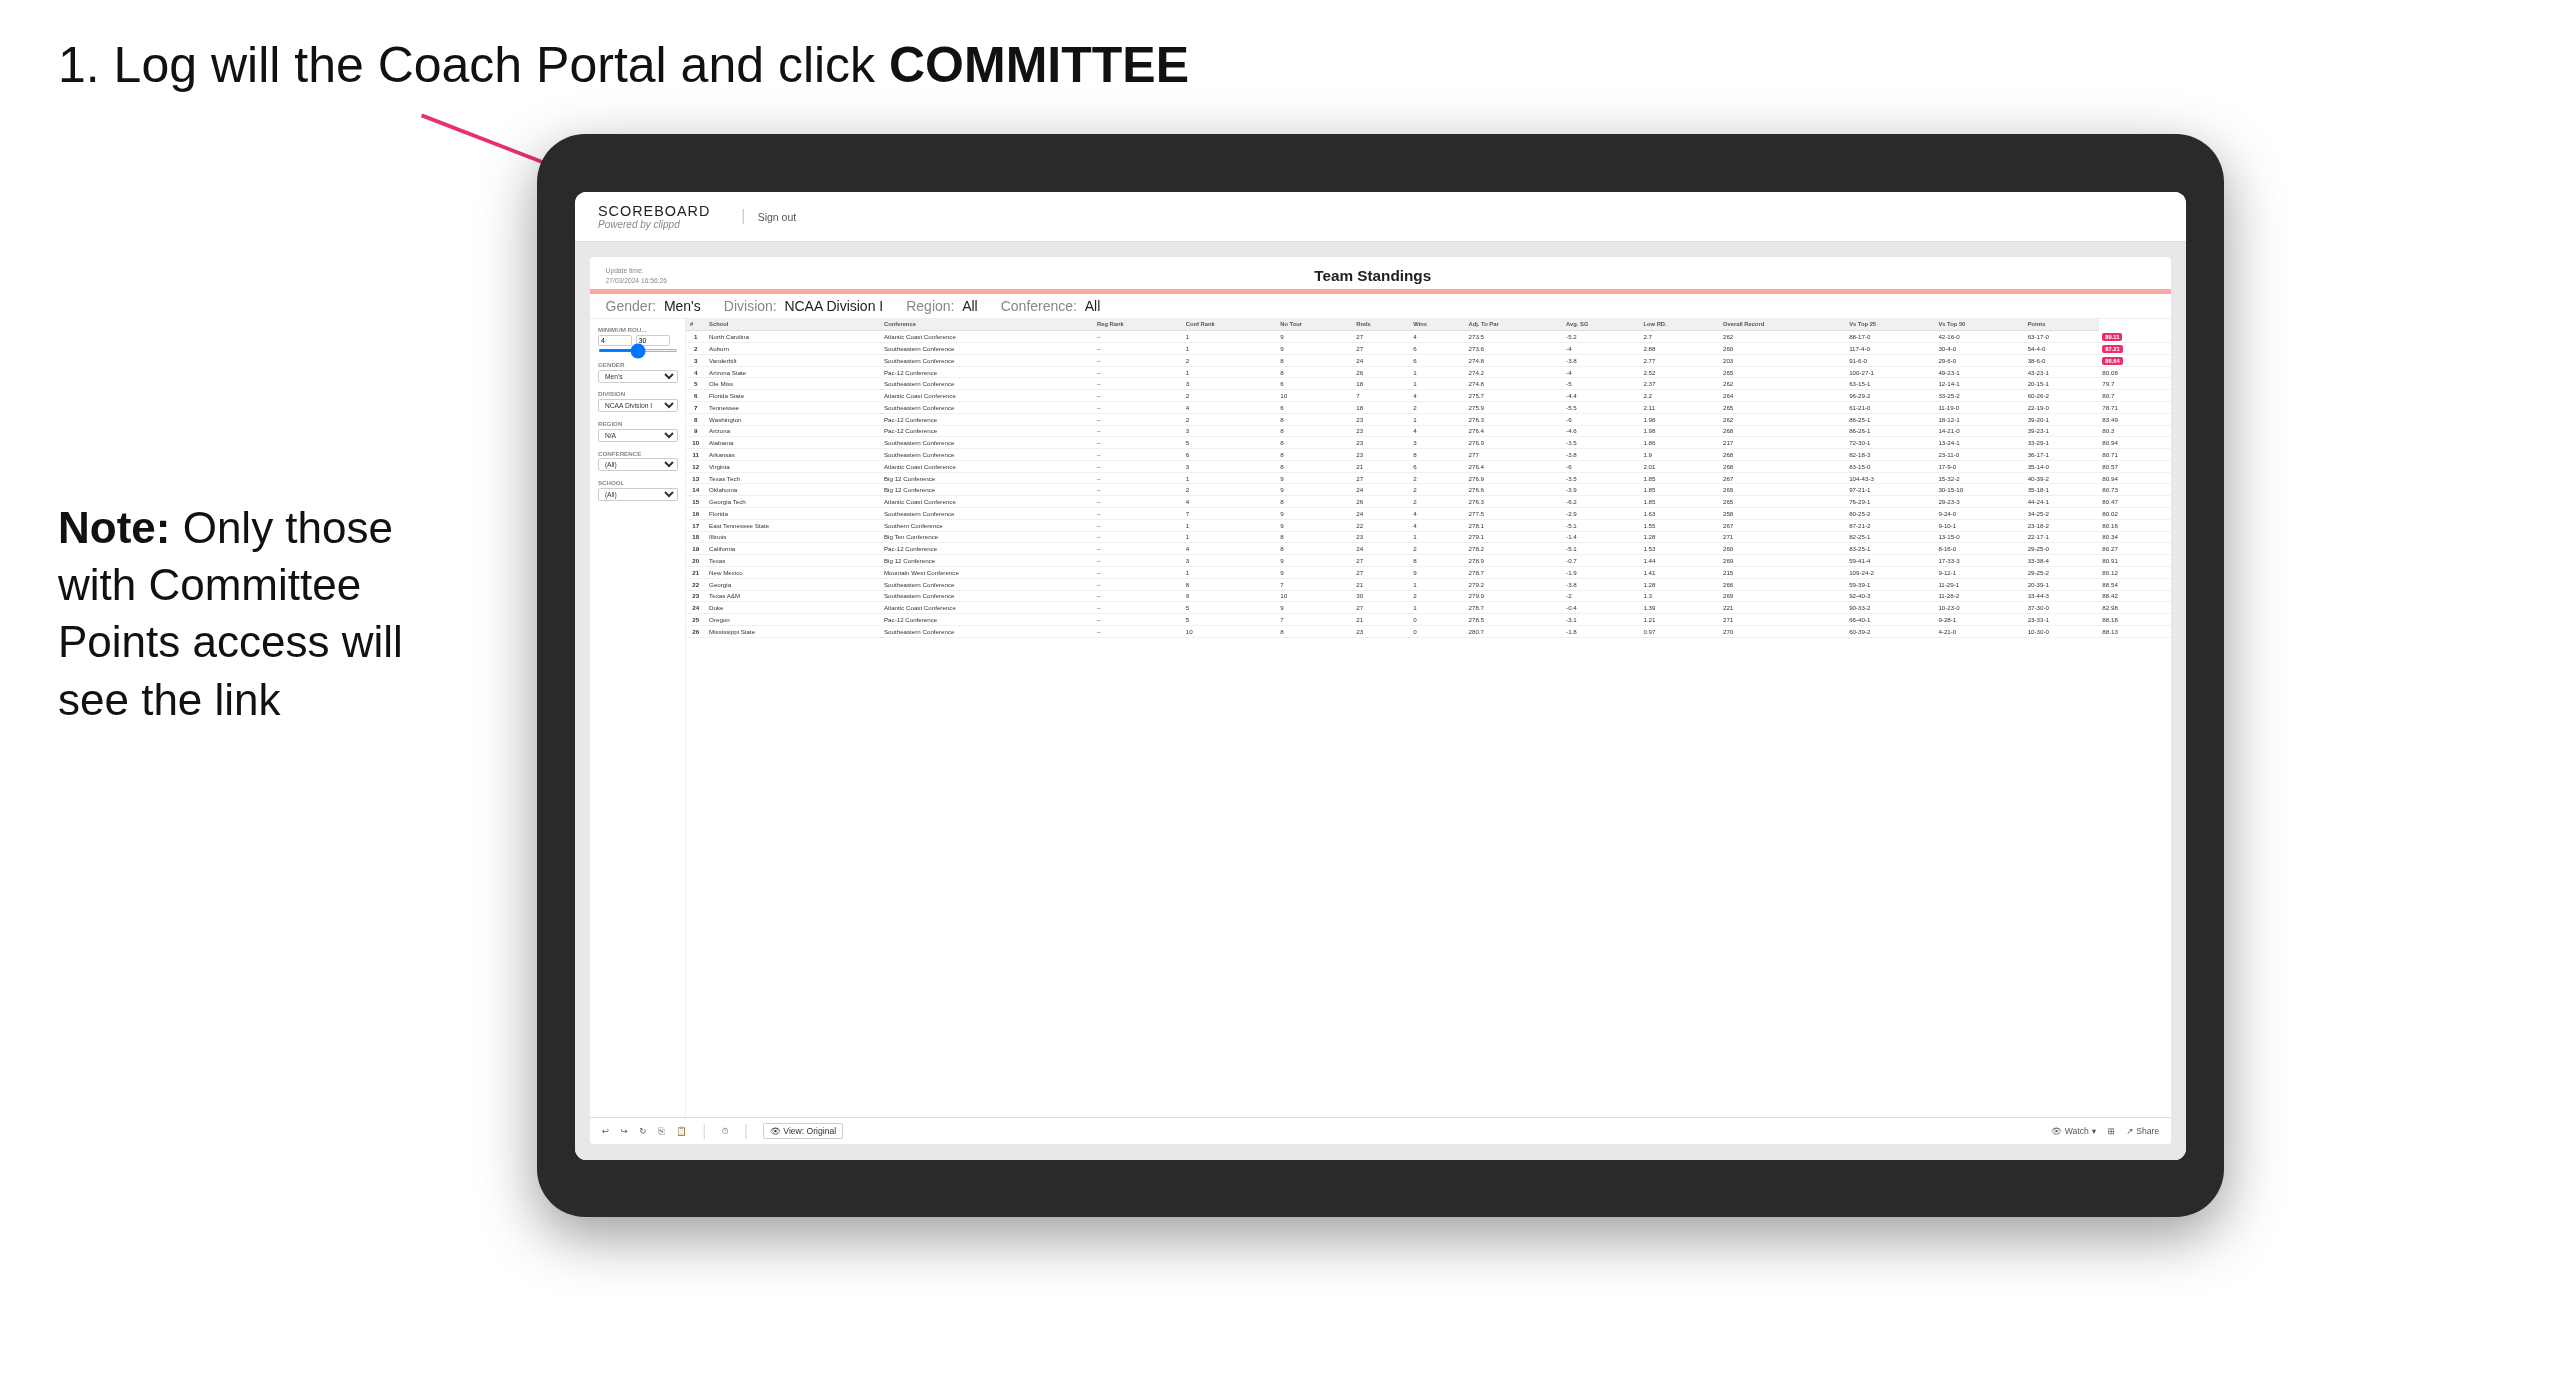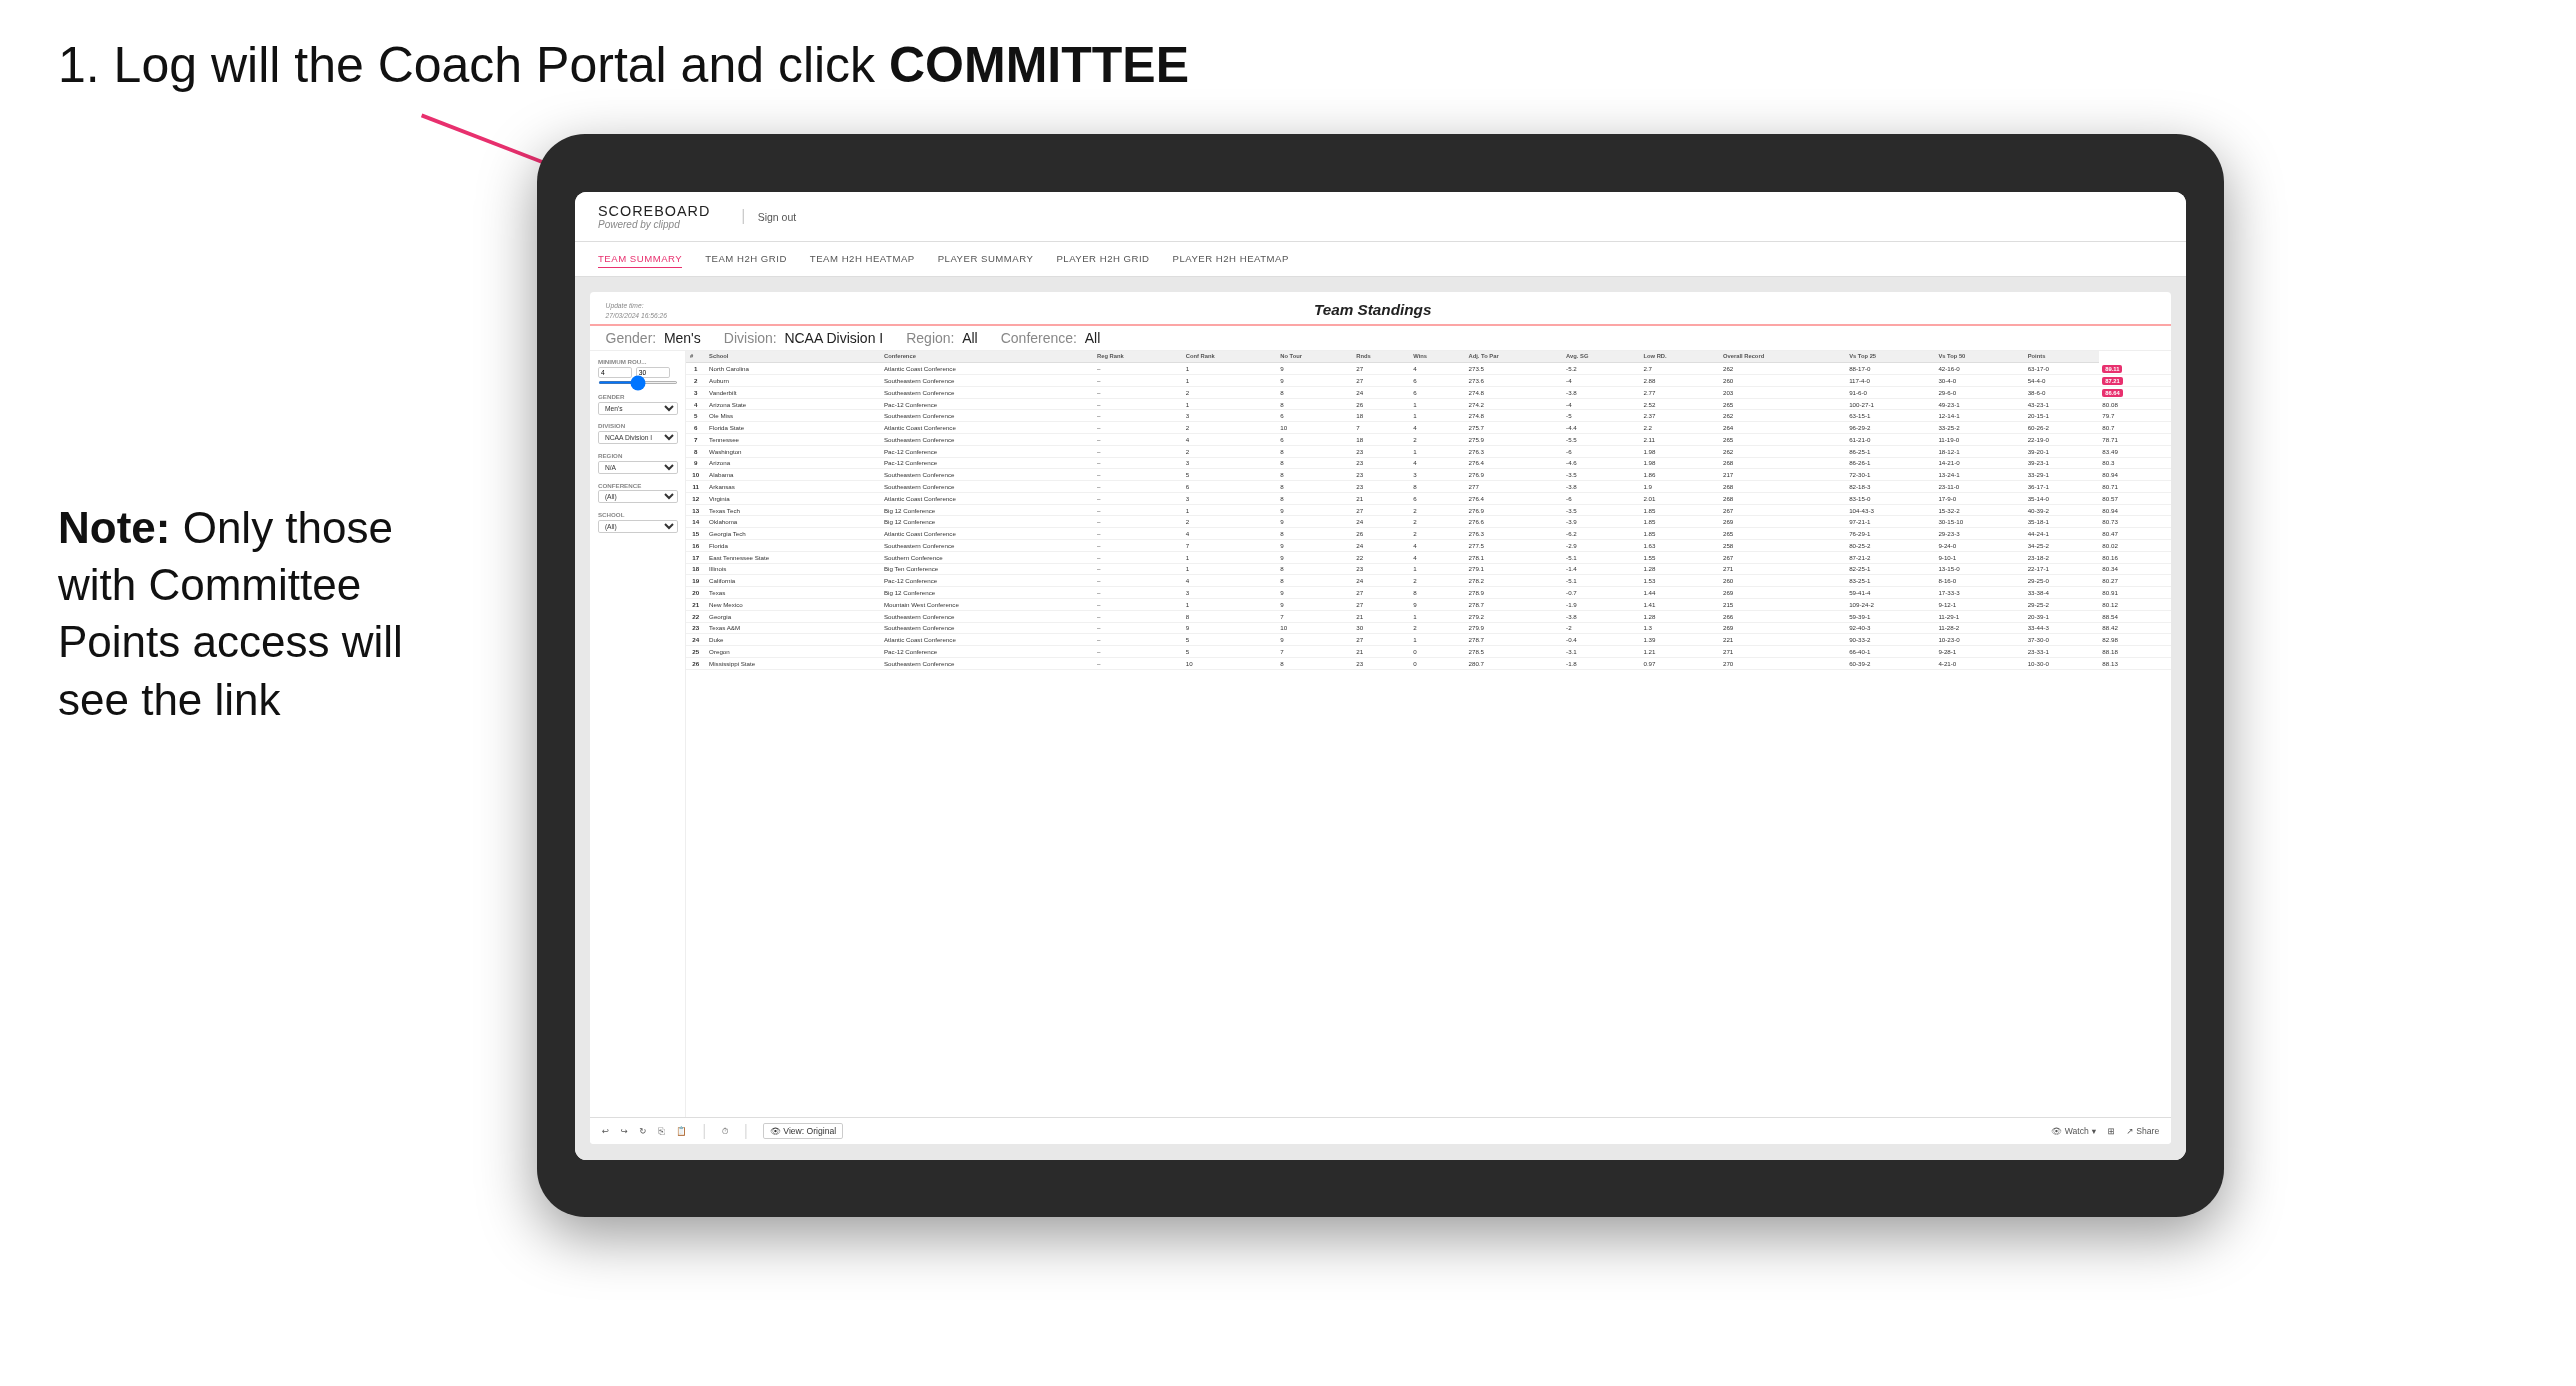--- a/index.html
+++ b/index.html
@@ -158,25 +158,24 @@
       flex: 1;
       border-radius: 3.8px;
       overflow: hidden;
       display: flex;
       flex-direction: column;
     }
 
     
     .panel-header {
       padding: 9.6px 15.3px 3.8px 15.3px;
-      border-bottom: 2px solid #fca5a5;
+      border-bottom: 5px solid #fca5a5;
       display: flex;
       justify-content: space-between;
-      align-items: flex-start;
-      font-style: italic;
+      align-items: flex-end;
     }
     .update-time {
       font-size: 6.7px;
       color: #888;
       line-height: 1.4;
     }
     .panel-title {
       font-size: 15.3px;
       font-weight: 700;
       color: #222;
@@ -357,28 +356,20 @@
       <div class="logo-area">
         <span class="logo-scoreboard">SCOREBOARD</span>
         <span class="logo-powered">Powered by clippd</span>
       </div>
       <div>
         <span class="sign-out-sep">|</span>
         <span class="sign-out">Sign out</span>
       </div>
     </div>
 
-    <div class="sub-nav">
-      <span class="sub-nav-item active">TEAM SUMMARY</span>
-      <span class="sub-nav-item">TEAM H2H GRID</span>
-      <span class="sub-nav-item">TEAM H2H HEATMAP</span>
-      <span class="sub-nav-item">PLAYER SUMMARY</span>
-      <span class="sub-nav-item">PLAYER H2H GRID</span>
-      <span class="sub-nav-item">PLAYER H2H HEATMAP</span>
-    </div>
 
     <div class="main-content">
       <div class="content-panel">
 
         <div class="panel-header">
           <div>
             <div class="update-time">Update time:</div>
             <div class="update-time">27/03/2024 16:56:26</div>
           </div>
           <div class="panel-title">Team Standings</div>

